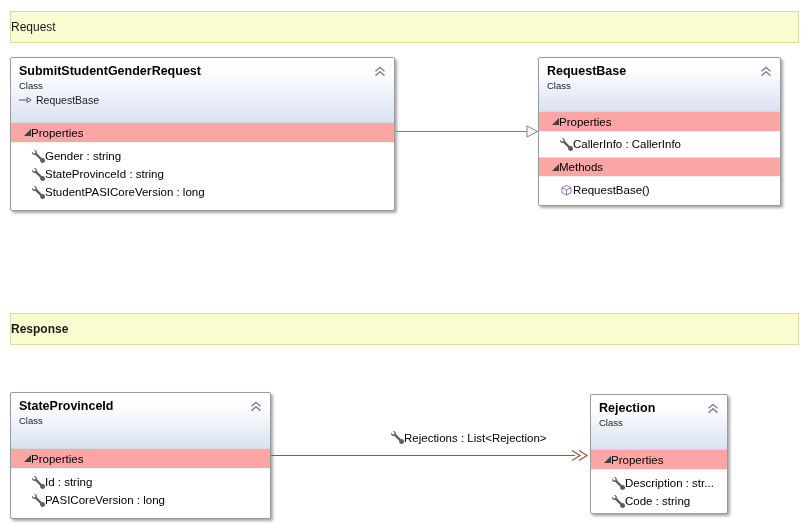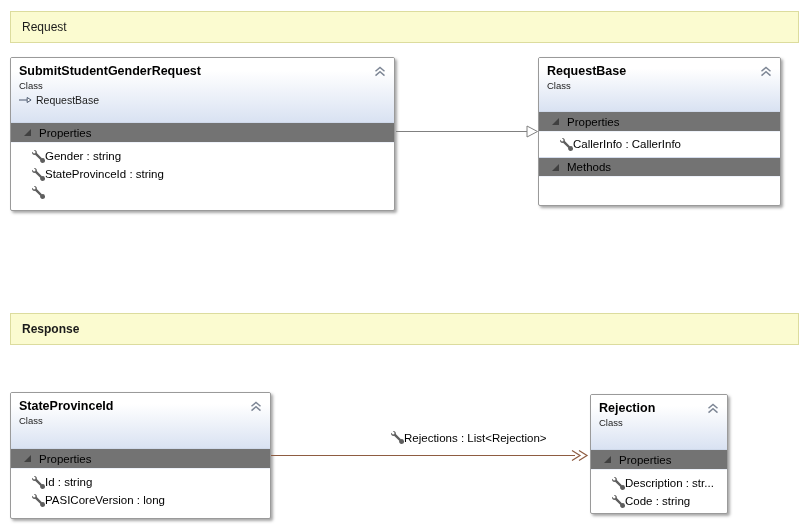--- a/index.html
+++ b/index.html
@@ -6,21 +6,21 @@
   #canvas {
     position:relative; width:807px; height:527px; background:#ffffff;
     font-family:"Liberation Sans", sans-serif; overflow:hidden;
     -webkit-font-smoothing:antialiased;
   }
 
   
   .comment {
     position:absolute; left:10px; width:789px; height:32px;
     background:#FBFBD0; border:1px solid #DCDC9E; box-sizing:border-box;
-    display:flex; align-items:center; padding-left:11px;
+    display:flex; align-items:center; 
     font-size:12px; color:#1b1b1b;
   }
   #comment-request  { top:11px; }
   #comment-response { top:313px;font-weight:bold; }
 
   
   .class-box {
     position:absolute; background:#ffffff;
     border:1px solid #9a9a9a; border-radius:2px; box-sizing:border-box;
     box-shadow:2px 2px 3px rgba(0,0,0,0.35);
@@ -48,22 +48,22 @@
                font-size:10.5px; color:#1b1b1b; }
 
   .collapse-btn {
     position:absolute; top:7px; right:7px; width:14px; height:12px;
     background:none; border:none; padding:0; margin:0; cursor:pointer;
     display:flex; align-items:center; justify-content:center;
   }
 
   .section-head {
     box-sizing:border-box; height:20px;
-    background:#737373; border-bottom:1px solid #eef2fa;
-    display:flex; align-items:center; gap:8px; padding:0 8px 0 13px;
+    background:#fca5a5; border-bottom:1px solid #eef2fa;
+    display:flex; align-items:center; gap:0; padding:0 8px 0 13px;
     font-size:11.5px; color:#000;
   }
   .section-head.second { margin-top:4px; border-top:1px solid #d4dcec; }
 
   .expander {
     width:0; height:0;
     border-left:7px solid transparent; border-bottom:7px solid #404040;
   }
 
   .class-body { padding-top:4px; }
@@ -150,20 +150,21 @@
       <div class="member-row">
         <svg width="13" height="13" viewBox="0 0 16 16">
             <use href="#ic-wrench"></use>
           </svg>
         <span>StateProvinceId : string</span>
       </div>
       <div class="member-row">
         <svg width="13" height="13" viewBox="0 0 16 16">
             <use href="#ic-wrench"></use>
           </svg>
+        <span>StudentPASICoreVersion : long</span>
       </div>
     </div>
   </div>
 
   <div class="class-box" id="box-rb">
     <div class="box-header">
       <div class="box-title">RequestBase</div>
       <div class="box-kind">Class</div>
       <button class="collapse-btn">
         <svg width="12" height="11" viewBox="0 0 12 11">
@@ -177,20 +178,26 @@
     </div>
     <div class="member-row" style="margin-top:3px">
       <svg width="13" height="13" viewBox="0 0 16 16">
           <use href="#ic-wrench"></use>
         </svg>
       <span>CallerInfo : CallerInfo</span>
     </div>
     <div class="section-head second">
       <span class="expander"></span>
       <span>Methods</span>
+    </div>
+    <div class="member-row" style="margin-top:4px">
+      <svg width="13" height="13" viewBox="0 0 16 16">
+          <use href="#ic-cube"></use>
+        </svg>
+      <span>RequestBase()</span>
     </div>
   </div>
 
   <div class="class-box" id="box-sr">
     <div class="box-header">
       <div class="box-title">StateProvinceId</div>
       <div class="box-kind">Class</div>
       <button class="collapse-btn">
         <svg width="12" height="11" viewBox="0 0 12 11">
             <use href="#ic-chevrons"></use>

